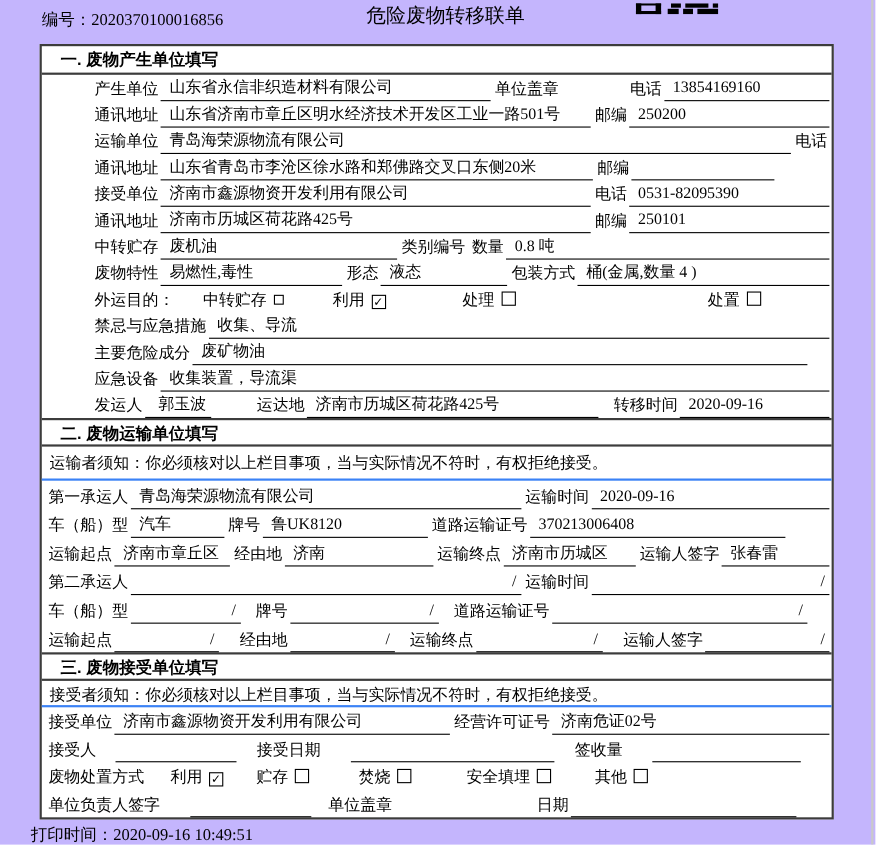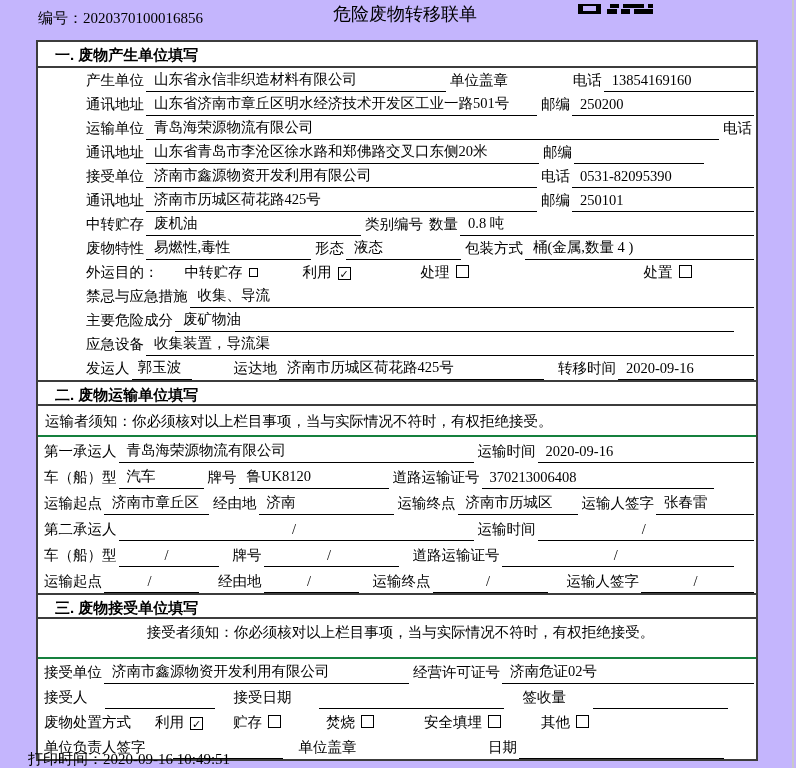--- a/index.html
+++ b/index.html
@@ -16,33 +16,33 @@
   .qr { position: absolute; left: 578px; top: 0; }
   .page-edge { position: absolute; right: 2px; top: 0; width: 2px; height: 768px; background: #c9c9c9; }
 
   .form { position: absolute; left: 36px; top: 40px; width: 722px; border: 2px solid #3c3c3c; background: #fff; }
   .sec-title {
     font-family: "Liberation Sans", "DejaVu Sans", sans-serif;
     font-weight: bold; font-size: 15px; height: 26px; line-height: 25px;
     padding-left: 17px; border-bottom: 2px solid #3c3c3c;
   }
   .sec-title.mid { border-top: 2px solid #3c3c3c; }
-  .note { height: 31px; line-height: 30px; padding-left: 7px; border-bottom: 2px solid #15803d; font-size: 14.5px; }
-  .s3 .note { height: 40px; line-height: 27px; text-align: center; }
+  .note { height: 31px; line-height: 30px; padding-left: 7px; border-bottom: 2px solid #3b82f6; font-size: 14.5px; }
+  .s3 .note { height: 24px; line-height: 27px; }
 
   .row { display: flex; align-items: flex-end; padding: 0 2px; font-size: 14.5px; }
   .s1 .row { height: 24px; padding-left: 44px; }
   .s2 .row { height: 26px; }
   .s3 .row { height: 25px; }
 
   .lbl { white-space: nowrap; padding: 0 2px 2px 4px; }
   .val { border-bottom: 1px solid #000; padding: 0 4px 2px 8px; white-space: nowrap; overflow: hidden; }
   .fill { flex: 1 1 auto; }
   .sp { flex: 1 1 auto; }
-  .ctr { text-align: center; padding-left: 0; margin-top: 12px; }
+  .ctr { text-align: right; padding-left: 0; margin-top: 12px; }
 
   .w60{width:60px}.w85{width:85px}.w95{width:95px}.w100{width:100px}.w105{width:105px}
   .w110{width:110px}.w115{width:115px}.w120{width:120px}.w130{width:130px}.w135{width:135px}
   .w150{width:150px}.w165{width:165px}.w175{width:175px}.w182{width:182px}
   .w185{width:185px}.w205{width:205px}.w215{width:215px}.w265{width:265px}
   .w300{width:300px}.w305{width:305px}.w355{width:355px}
   .ml8{margin-left:24px}.ml10{margin-left:10px}.ml12{margin-left:12px}.ml15{margin-left:15px}
   .ml22{margin-left:22px}.ml25{margin-left:25px}.ml30{margin-left:30px}.ml38{margin-left:38px}
   .ml40{margin-left:40px}.ml45{margin-left:45px}.ml50{margin-left:50px}.ml70{margin-left:70px}
   .ml175{margin-left:175px}

